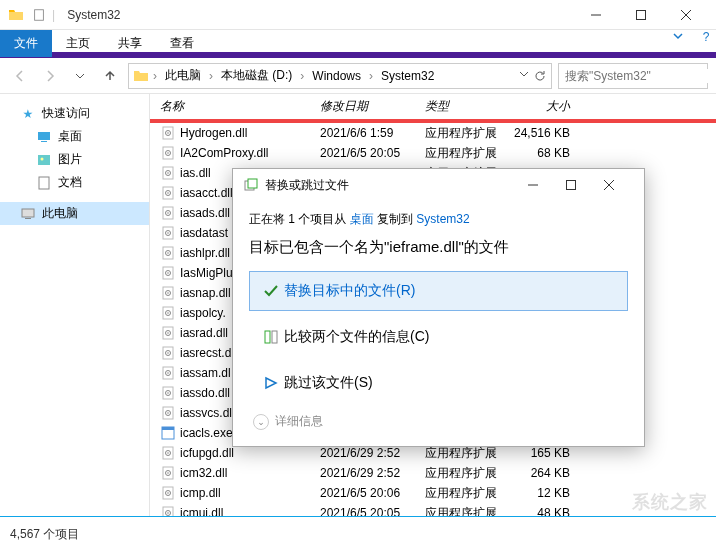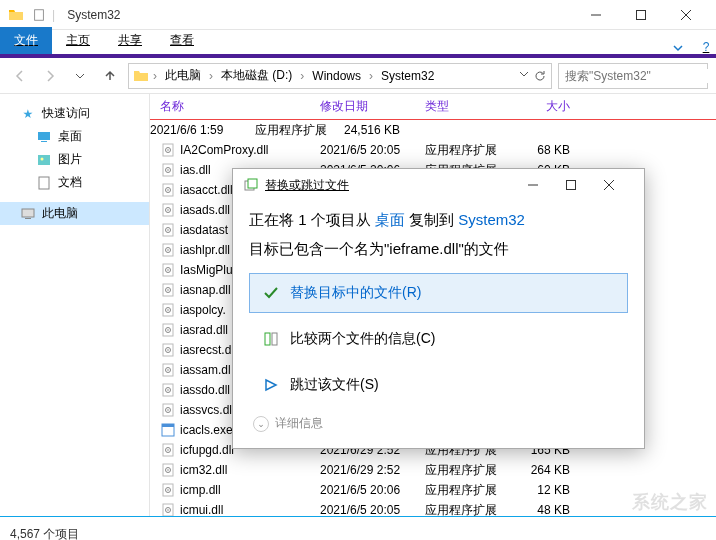--- a/index.html
+++ b/index.html
@@ -8,21 +8,21 @@
     
     .title-bar { height: 30px; display: flex; align-items: center; padding: 0 8px; border-bottom: 1px solid #e5e5e5; }
     .title-bar .folder-ico { width: 16px; height: 16px; margin-right: 6px; }
     .title-bar .small-ico { width: 14px; height: 14px; margin: 0 2px; }
     .title-bar .sep { color: #ccc; margin: 0 4px; }
     .title-text { margin-left: 8px; color: #333; }
     .win-controls { margin-left: auto; display: flex; }
     .win-btn { width: 45px; height: 28px; display: flex; align-items: center; justify-content: center; color: #333; }
     
     
-    .ribbon { height: 28px; display: flex; align-items: flex-end; border-bottom: 4px solid #4c1d95; text-decoration: underline; }
+    .ribbon { height: 28px; display: flex; align-items: flex-start; border-bottom: 6px solid #4c1d95; }
     .ribbon-tab { padding: 5px 14px; font-size: 12px; }
     .ribbon-tab.active { background: #1979ca; color: #fff; }
     .ribbon-expand { margin-left: auto; padding: 0 12px; color: #1979ca; }
     
     
     .addr-row { height: 36px; display: flex; align-items: center; padding: 4px 8px; gap: 6px; border-bottom: 1px solid #e5e5e5; }
     .nav-btn { width: 24px; height: 24px; display: flex; align-items: center; justify-content: center; color: #555; }
     .nav-btn.disabled { color: #bbb; }
     .addr-box { flex: 1; height: 26px; border: 1px solid #ccc; display: flex; align-items: center; padding: 0 4px; gap: 2px; }
     .addr-box .folder-ico { width: 16px; height: 16px; }
@@ -36,45 +36,45 @@
     .content { display: flex; height: calc(100% - 30px - 28px - 36px - 24px); }
     .sidebar { width: 150px; border-right: 1px solid #e5e5e5; padding: 8px 0; }
     .side-item { display: flex; align-items: center; padding: 3px 10px 3px 20px; gap: 6px; }
     .side-item.l2 { padding-left: 36px; }
     .side-item.selected { background: #cce8ff; }
     .side-ico { width: 16px; height: 16px; display: inline-flex; align-items: center; justify-content: center; }
     .star { color: #3ba7e0; }
     .blue-ico { color: #1979ca; }
     
     .file-pane { flex: 1; overflow: hidden; }
-    .col-headers { display: flex; border-bottom: 1px solid #ef4444; padding: 4px 0; color: #6d28d9; }
+    .col-headers { display: flex; border-bottom: 4px solid #ef4444; padding: 4px 0; color: #000000; font-style: italic; }
     .col-name { width: 170px; padding-left: 10px; }
     .col-date { width: 105px; }
     .col-type { width: 85px; }
     .col-size { width: 70px; text-align: right; padding-right: 10px; }
     .file-list { }
     .file-row { display: flex; padding: 2px 0; align-items: center; height: 20px; }
     .file-row .col-name { display: flex; align-items: center; gap: 4px; }
     .file-ico { width: 16px; height: 16px; flex-shrink: 0; }
     
     
     .status-bar { height: 24px; border-top: 1px solid #0ea5e9; display: flex; align-items: center; padding: 17px 10px; color: #333; }
     
     
     .dialog { position: absolute; left: 232px; top: 168px; width: 413px; background: #fff; border: 1px solid #aaa; box-shadow: 0 4px 20px rgba(0,0,0,0.3); }
     .dlg-title { height: 32px; display: flex; align-items: center; padding: 0 10px; }
     .dlg-title-ico { width: 16px; height: 16px; margin-right: 6px; }
-    .dlg-title-text { font-size: 12px; text-decoration: underline; }
+    .dlg-title-text { font-size: 12px; }
     .dlg-controls { margin-left: auto; display: flex; gap: 8px; }
     .dlg-ctrl { width: 30px; text-align: center; }
     .dlg-body { padding: 10px 16px 16px; }
-    .dlg-line1 { font-size: 15px; margin-bottom: 10px; }
+    .dlg-line1 { font-size: 12px; margin-bottom: 10px; }
     .dlg-line1 .link { color: #0066cc; }
     .dlg-heading { font-size: 15px; margin-bottom: 14px; }
-    .dlg-option { display: flex; align-items: center; padding: 10px 12px; border: 1px solid transparent; margin-bottom: 6px; font-size: 14px; gap: 10px; }
+    .dlg-option { display: flex; align-items: center; padding: 10px 12px; border: 1px solid transparent; margin-bottom: 6px; font-size: 14px; gap: 4px; }
     .dlg-option.selected { border: 1px solid #7eb4ea; background: #e5f1fb; color: #0066cc; }
     .dlg-option .opt-ico { width: 18px; height: 18px; display: flex; align-items: center; justify-content: center; }
     .dlg-more { display: flex; align-items: center; gap: 6px; color: #888; font-size: 12px; margin-top: 10px; padding-left: 4px;}
     .dlg-more .chev { width: 16px; height: 16px; border: 1px solid #ccc; border-radius: 50%; display: flex; align-items: center; justify-content: center; font-size: 9px; }
     
     
     .watermark { position: absolute; right: 8px; bottom: 26px; color: rgba(0,0,0,0.12); font-size: 18px; font-weight: bold; letter-spacing: 1px; }
     
     svg { display: block; }
   </style>
@@ -228,20 +228,30 @@
 
   <div class="file-pane">
     <div class="col-headers">
       <div class="col-name">名称</div>
       <div class="col-date">修改日期</div>
       <div class="col-type">类型</div>
       <div class="col-size">大小</div>
     </div>
     <div class="file-list" id="file-list">
         <div class="file-row">
+          <div class="col-name">
+            <span class="file-ico">
+              <svg viewBox="0 0 16 16">
+                <rect x="3" y="2" width="10" height="12" fill="#fff" stroke="#bbb"></rect>
+                <circle cx="8" cy="8" r="2.5" fill="none" stroke="#888"></circle>
+                <circle cx="8" cy="8" r="0.8" fill="#888"></circle>
+              </svg>
+            </span>
+            <span>Hydrogen.dll</span>
+          </div>
           <div class="col-date">2021/6/6 1:59</div>
           <div class="col-type">应用程序扩展</div>
           <div class="col-size">24,516 KB</div>
         </div>
         <div class="file-row">
           <div class="col-name">
             <span class="file-ico">
               <svg viewBox="0 0 16 16">
                 <rect x="3" y="2" width="10" height="12" fill="#fff" stroke="#bbb"></rect>
                 <circle cx="8" cy="8" r="2.5" fill="none" stroke="#888"></circle>

